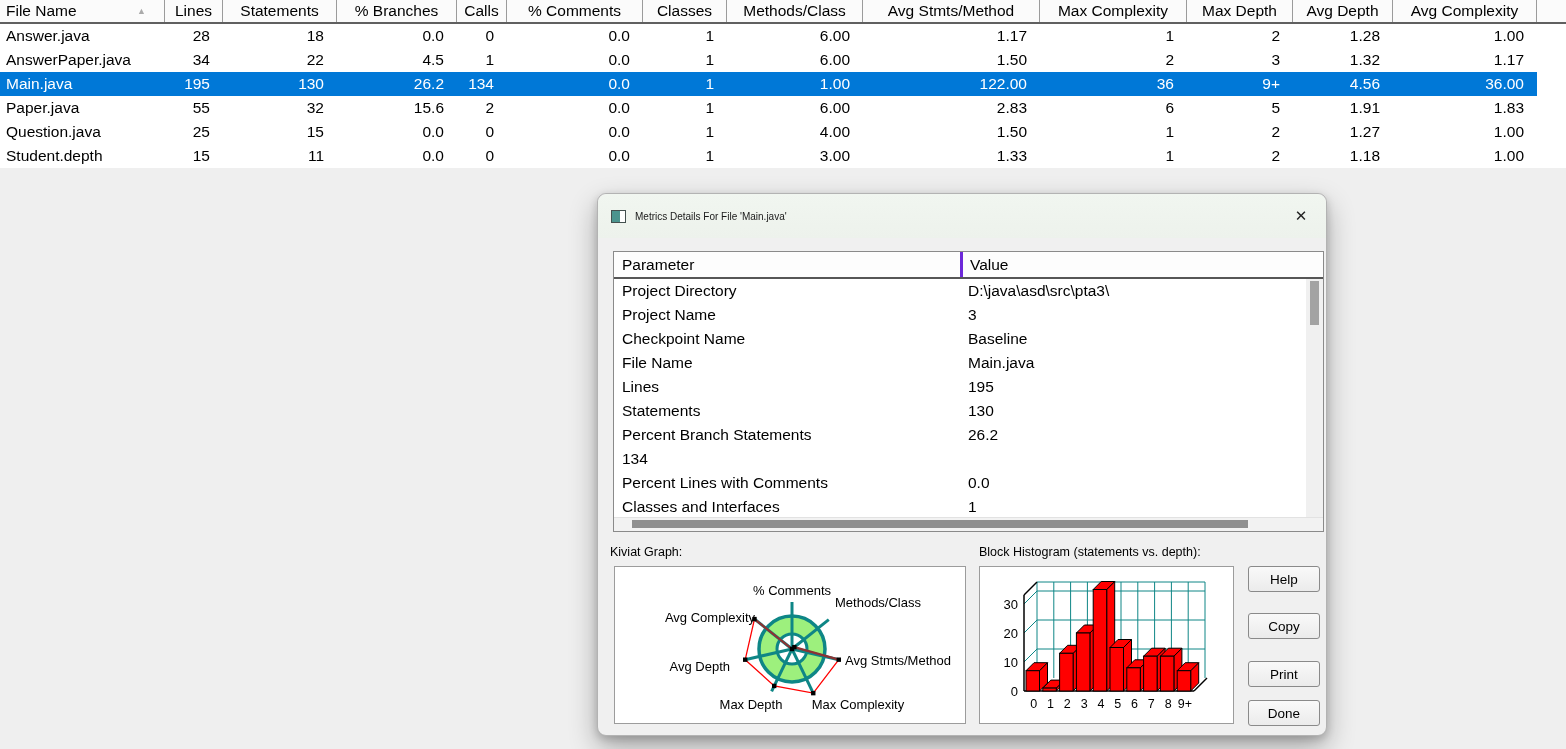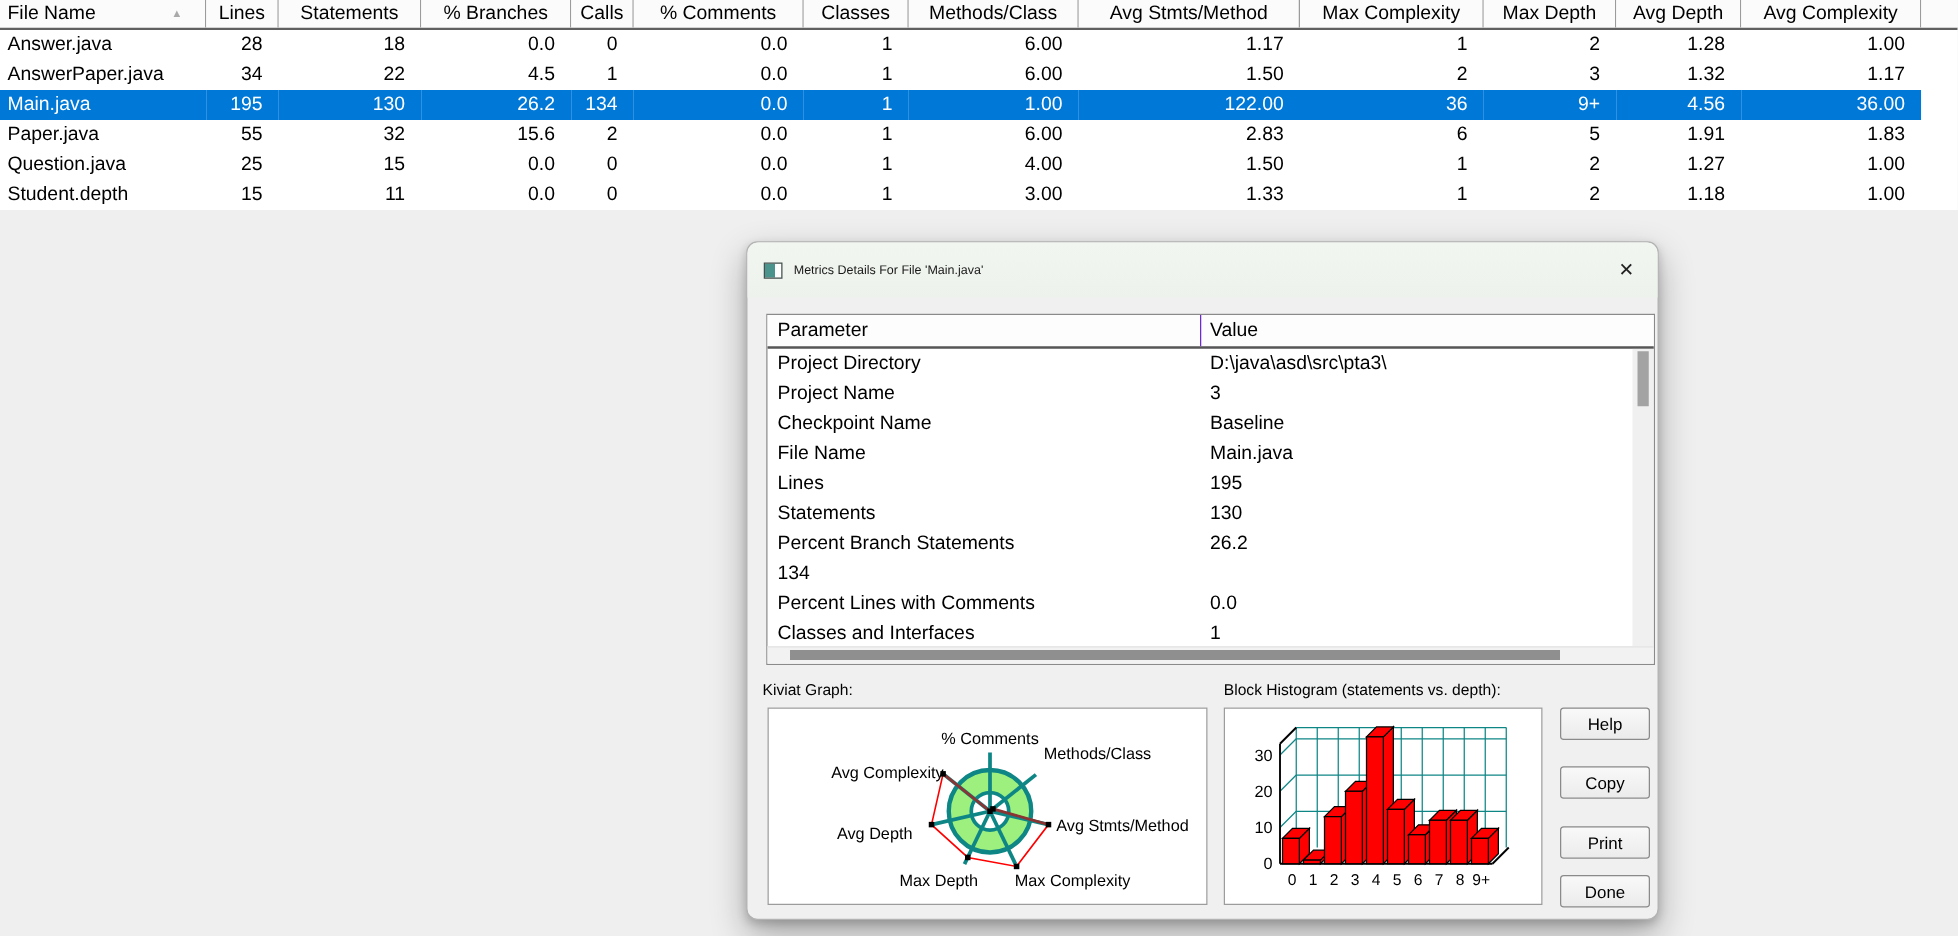--- a/index.html
+++ b/index.html
@@ -22,21 +22,21 @@
   
   .dialog{position:absolute;left:597px;top:193px;width:730px;height:543px;background:#f0f0f0;border:1px solid #b3b3b3;border-radius:9px;box-shadow:0 12px 28px rgba(0,0,0,.30),0 3px 8px rgba(0,0,0,.18);box-sizing:border-box}
   .titlebar{height:44px;border-radius:9px 9px 0 0;background:linear-gradient(180deg,#f1f6f0,#edf2ec);display:flex;align-items:center;padding-left:13px;position:relative}
   .dlg-icon{width:15px;height:13px;border:1px solid #44504f;background:linear-gradient(90deg,#4b948e 0 60%,#ffffff 60%);box-sizing:border-box;margin-right:9px;flex:none}
   .dlg-title{font-size:10px;color:#191919;white-space:nowrap}
   .dlg-close{position:absolute;right:10px;top:8px;width:30px;height:28px;display:flex;align-items:center;justify-content:center;font-size:15px;color:#222;border-radius:5px}
 
   .listbox{position:absolute;left:15px;top:57px;width:711px;height:281px;background:#fff;border:1px solid #8a8a8a;box-sizing:border-box;display:flex;flex-direction:column}
   .lb-head{display:flex;height:25px;border-bottom:2px solid #565656;font-size:15.5px;flex:none;background:#fdfdfd}
   .lb-head .ph{width:346px;padding-left:8px;display:flex;align-items:center;box-sizing:border-box}
-  .lb-head .vh{flex:1;border-left:1px solid #6d28d9;padding-left:7px;display:flex;align-items:center}
+  .lb-head .vh{flex:1;border-left:3px solid #6d28d9;padding-left:7px;display:flex;align-items:center}
   .lb-body{flex:1;position:relative;overflow:hidden}
   .prow{display:flex;height:24px;font-size:15.5px;align-items:center}
   .prow .pc{width:346px;padding-left:8px;box-sizing:border-box;white-space:nowrap}
   .prow .vc{flex:1;padding-left:8px;white-space:nowrap}
   .vscroll{position:absolute;right:0;top:0;width:17px;height:100%;background:#f0f0f0}
   .vthumb{position:absolute;left:4px;top:2px;width:9px;height:44px;background:#a3a3a3}
   .hscroll{height:13px;flex:none;background:#f2f2f2;position:relative;border-top:1px solid #e2e2e2}
   .hthumb{position:absolute;left:18px;top:2px;width:616px;height:8px;background:#8f8f8f}
 
   .sec-label{position:absolute;font-size:12.5px;color:#000;white-space:nowrap}

